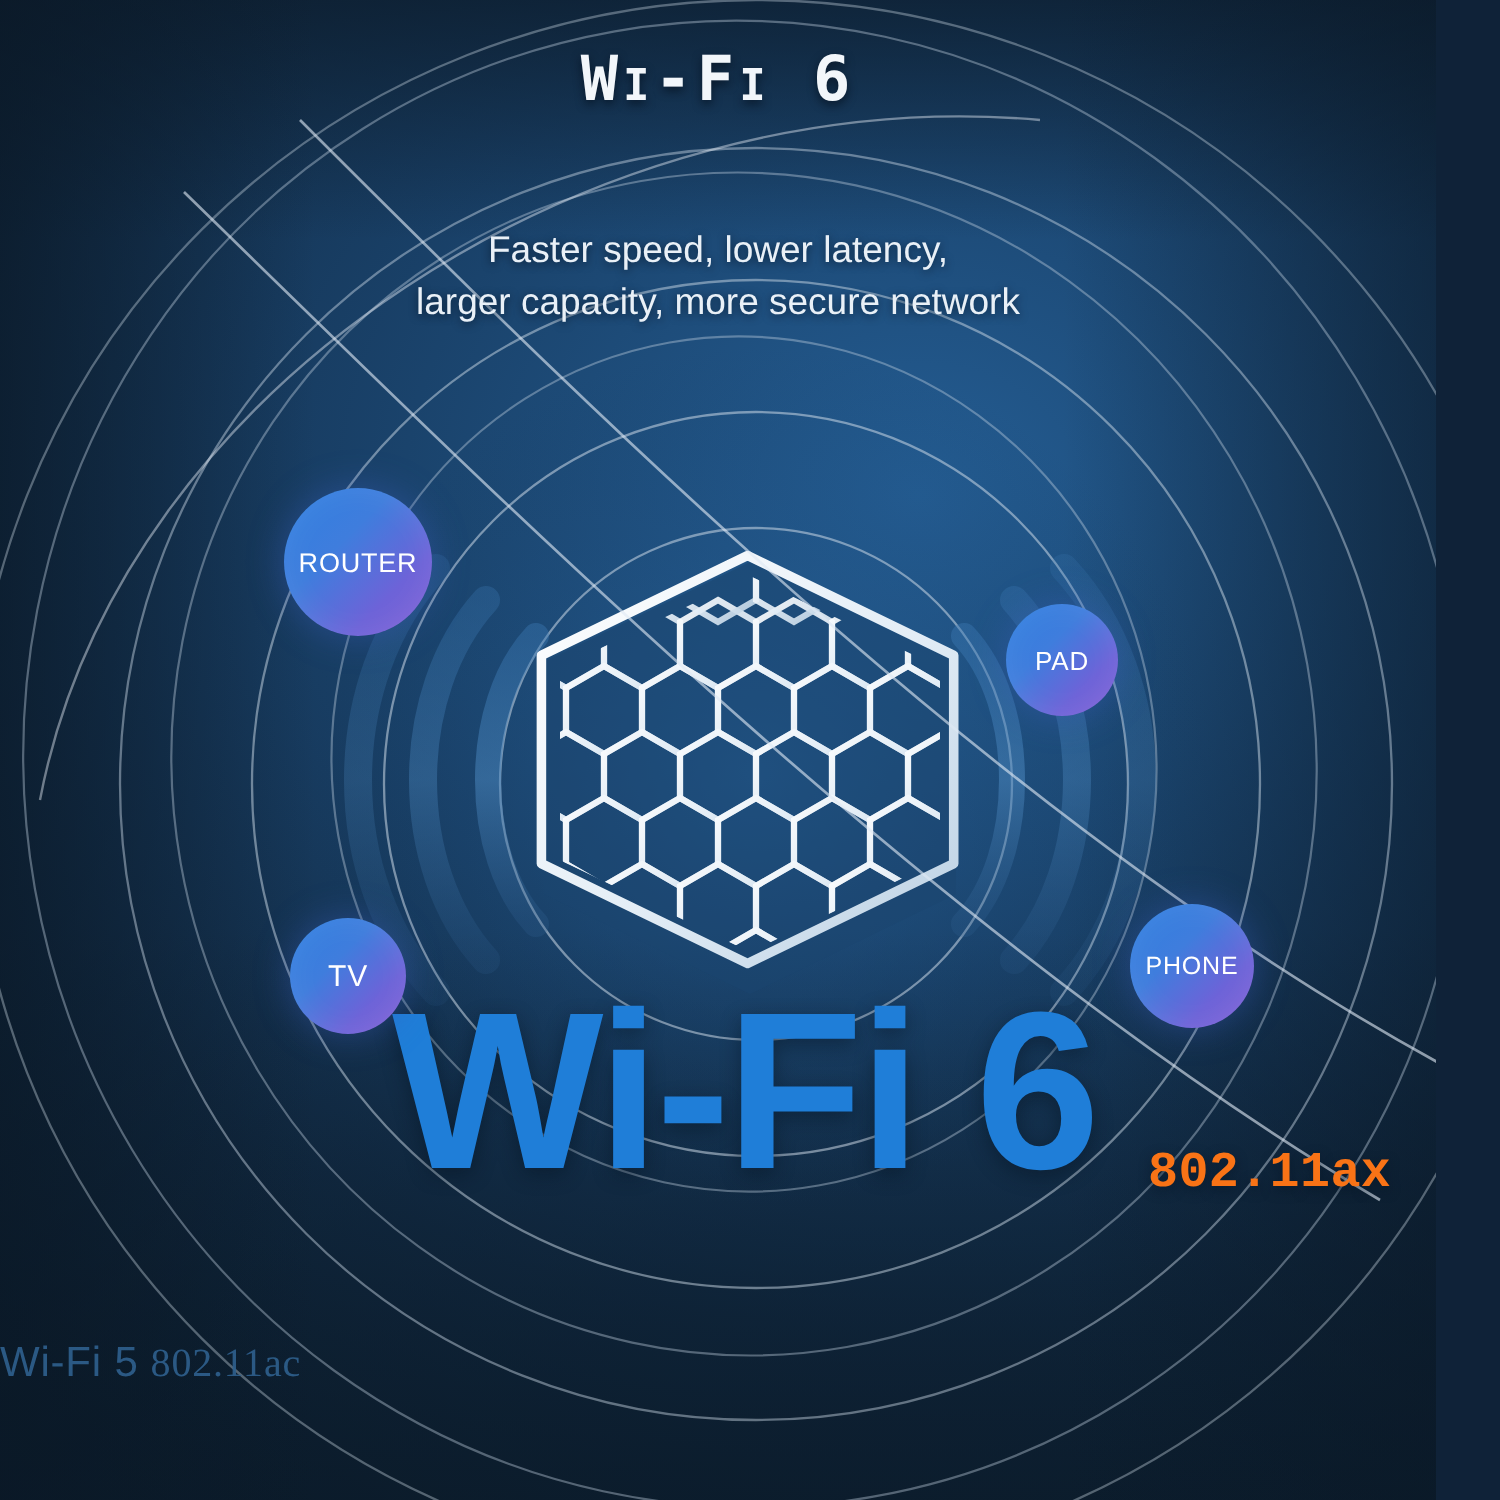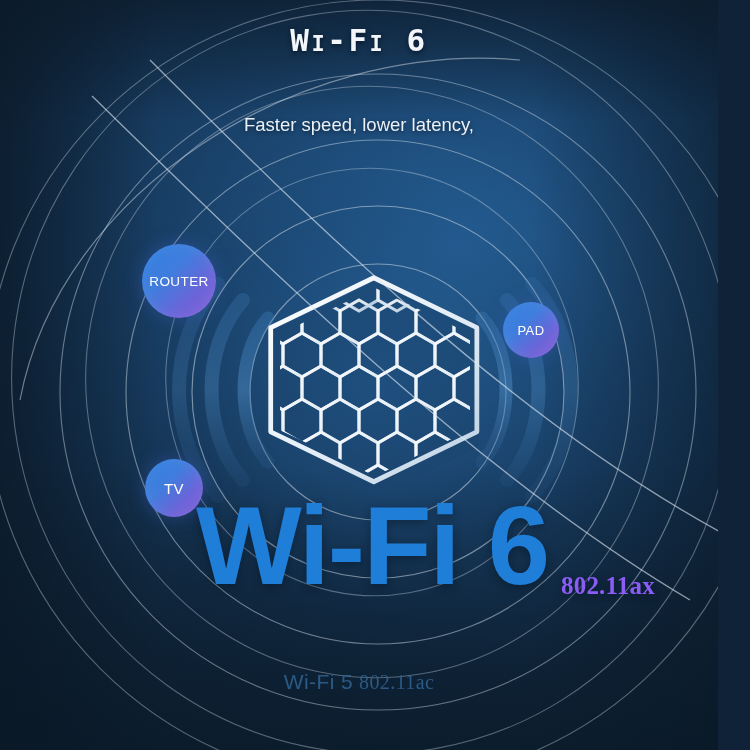--- a/index.html
+++ b/index.html
@@ -40,27 +40,27 @@
   .sub span{display:block;text-align:center;}
 
   
   .wordmark{
     position:absolute;left:196px;top:492px;width:420px;height:110px;
     color:#1f7ed8;font-size:112px;line-height:108px;font-weight:700;
     letter-spacing:-2px;white-space:nowrap;
     text-shadow:0 3px 10px rgba(5,18,32,.45);
   }
   .ax{
-    position:absolute;left:561px;top:572px;
-    color:#8b5cf6;font-size:25px;font-weight:600;letter-spacing:.2px;
-    font-family:Liberation Serif, serif;
+    position:absolute;left:574px;top:572px;
+    color:#f97316;font-size:25px;font-weight:600;letter-spacing:.2px;
+    font-family:Liberation Mono, monospace;
     text-shadow:0 2px 6px rgba(5,18,32,.5);
   }
   .legacy{
-    position:absolute;left:0;right:0;top:670px;text-align:center;
+    position:absolute;left:0;right:0;top:670px;
     color:#2e5f8c;font-size:21px;font-weight:500;letter-spacing:.4px;
     opacity:.92;
   }
   .legacy .l2{font-family:"Liberation Serif", serif;font-size:20px;margin-left:6px;}
 
   
   .badge{
     position:absolute;border-radius:50%;display:flex;align-items:center;justify-content:center;
     color:#fff;font-weight:500;letter-spacing:.4px;
     background:linear-gradient(135deg,#2f7fe0 0%,#3f7ddd 38%,#6d63d8 72%,#8260d6 100%);
@@ -203,32 +203,36 @@
     </g>
     <g fill="none" stroke="#e6eef6" stroke-opacity="0.45" stroke-width="1.2">
       <path d="M20 400 C60 190 300 40 520 60"></path>
     </g>
   </svg>
 
   <div class="head title-1">Wi-Fi 6</div>
 
   <div class="head sub">
     <span>Faster speed, lower latency,</span>
+    <span>larger capacity, more secure network</span>
   </div>
 
   <div class="wordmark">Wi-Fi 6</div>
   <div class="ax">802.11ax</div>
 
   <div class="legacy">
     <span>Wi-Fi 5</span><span class="l2">802.11ac</span>
   </div>
 
   <div class="badge pad">
     <span>PAD</span>
   </div>
   <div class="badge router">
     <span>ROUTER</span>
   </div>
+  <div class="badge phone">
+    <span>PHONE</span>
+  </div>
   <div class="badge tv">
     <span>TV</span>
   </div>
 
 </div>
 
 </body></html>

